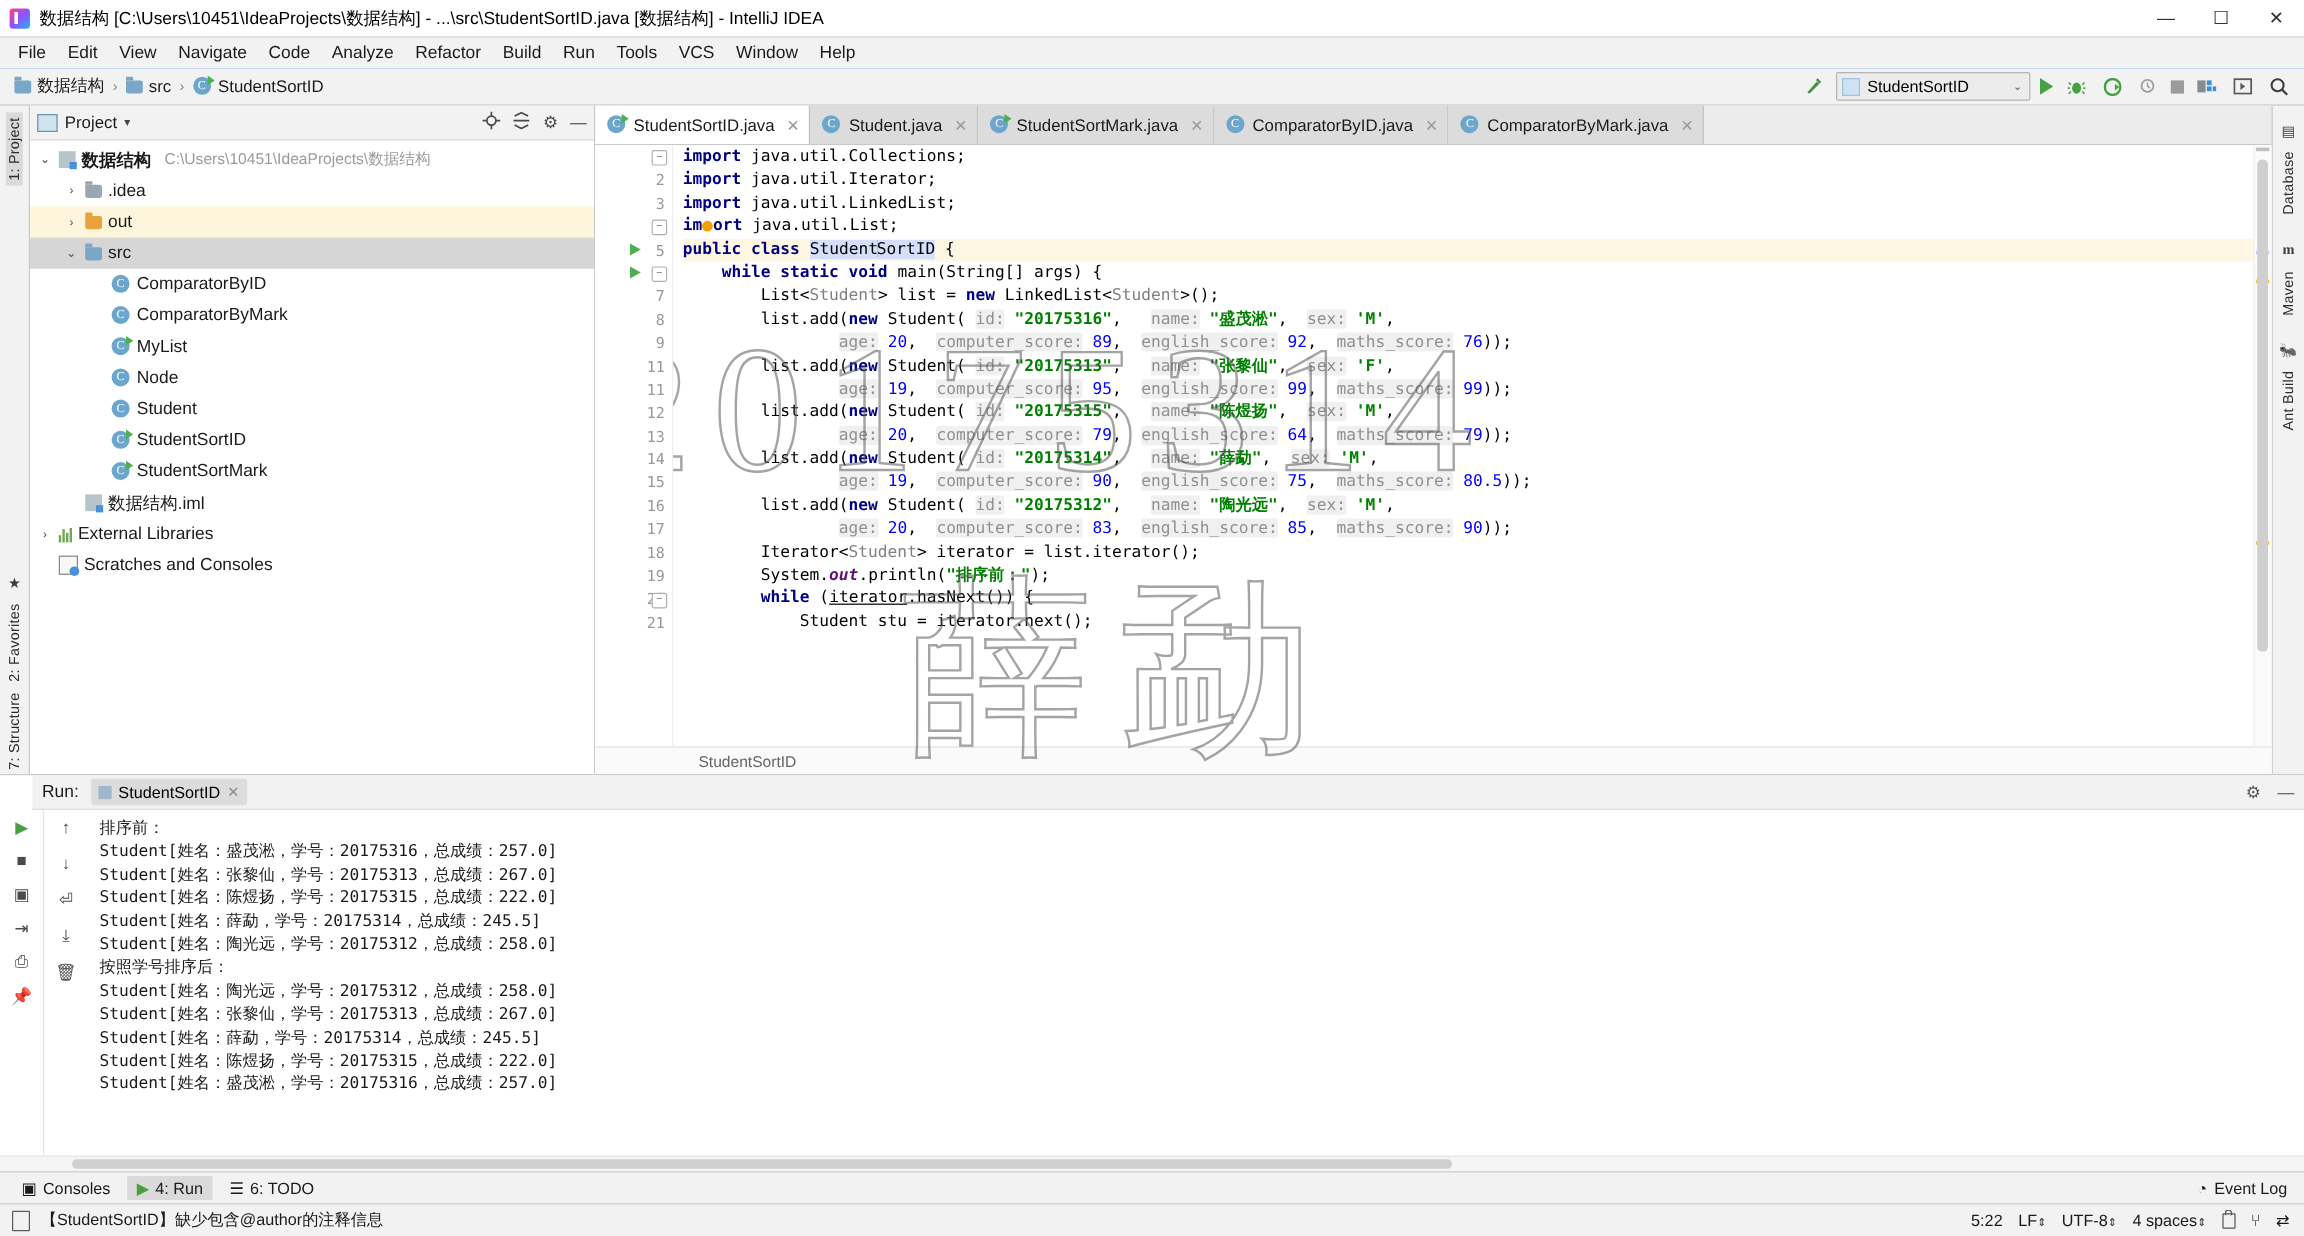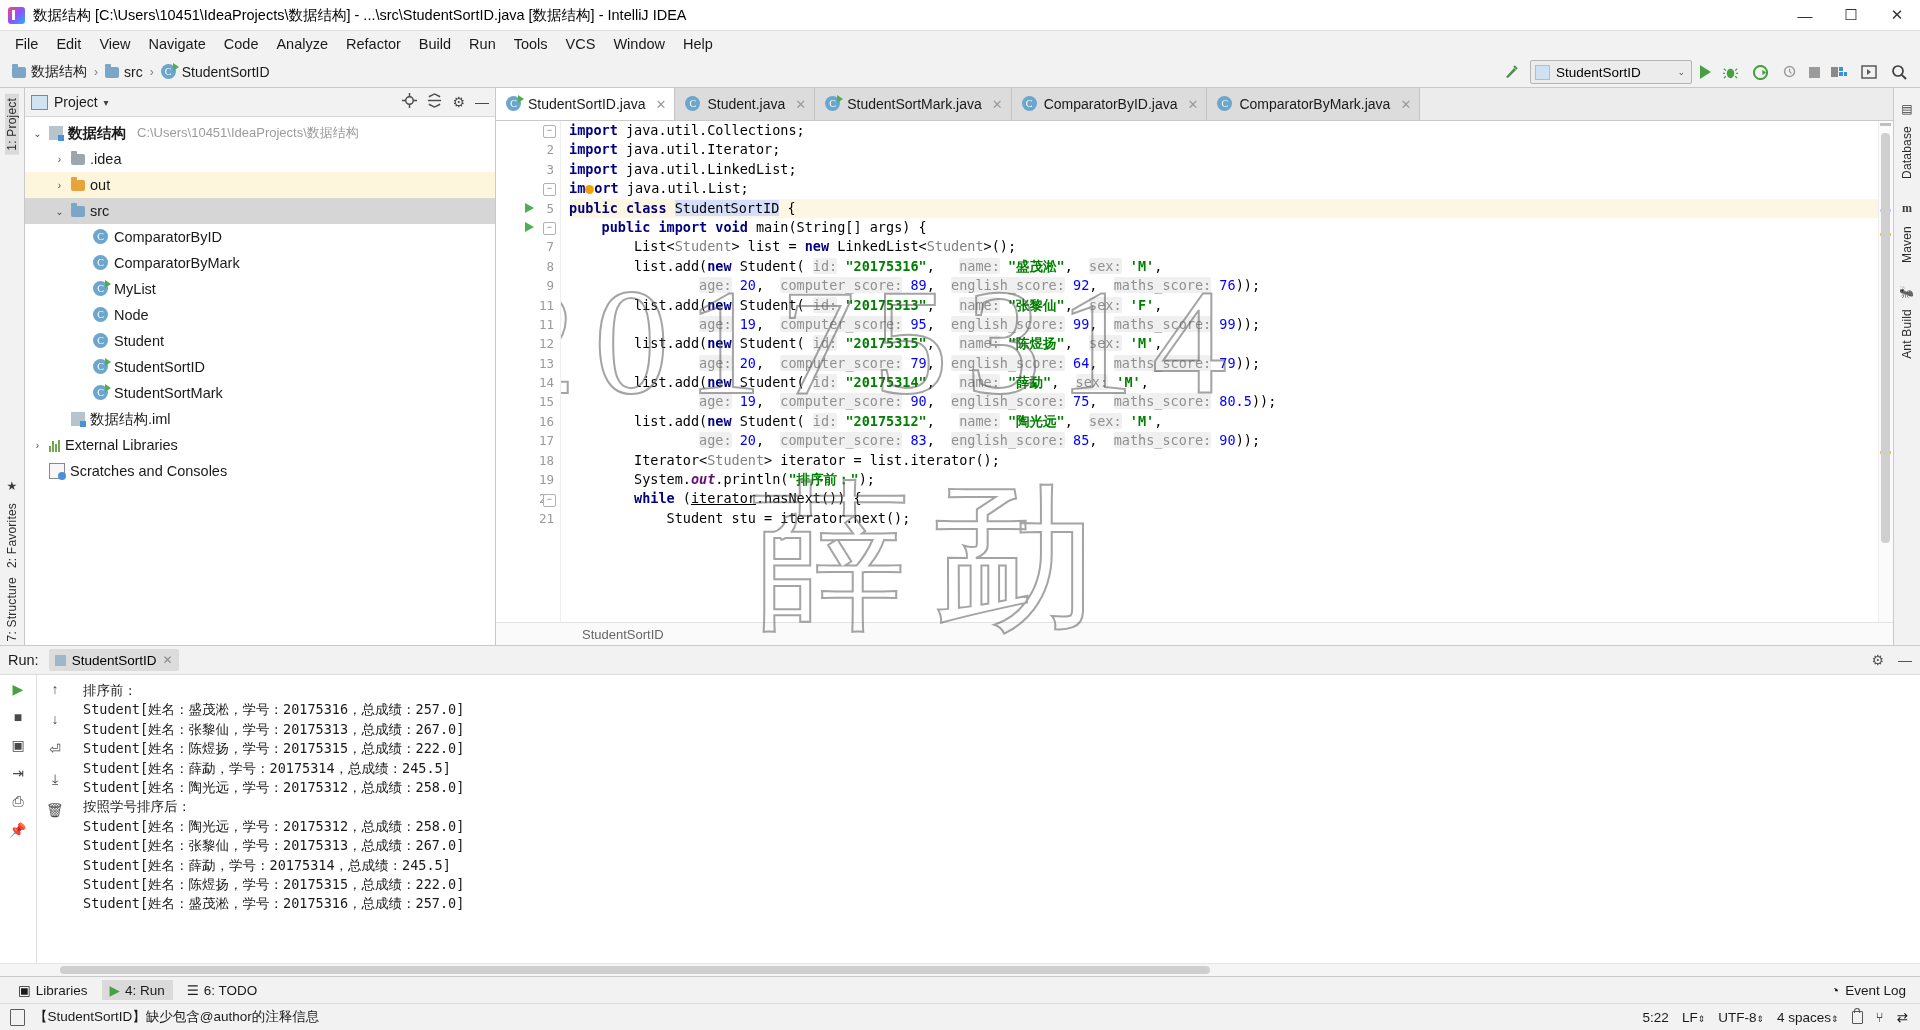--- a/index.html
+++ b/index.html
@@ -108,21 +108,21 @@
   .scroll-col{width:14px;flex:0 0 14px;background:#fbfbfb;position:relative;border-left:1px solid #eee;}
   .scroll-thumb{position:absolute;left:2px;width:9px;background:#cfcfcf;border-radius:4px;}
   .mark-stripe{position:absolute;left:1px;width:11px;height:3px;}
 
   
   .watermark{position:absolute;inset:0;pointer-events:none;z-index:5;}
   .wm-text{position:absolute;font-family:"Liberation Serif",serif;color:transparent;-webkit-text-stroke:2px rgba(90,90,90,.55);white-space:nowrap;}
 
   
   .run-panel{height:330px;flex:0 0 330px;display:flex;flex-direction:column;background:#fff;border-top:1px solid #c9c9c9;}
-  .run-head{height:28px;display:flex;align-items:center;background:#f2f2f2;gap:10px;padding:0 8px;flex:0 0 28px;border-bottom:1px solid #dcdcdc;}
+  .run-head{height:28px;display:flex;align-items:center;background:#f2f2f2;gap:10px;padding:0 8px;flex:0 0 28px;border-bottom:1px solid #dcdcdc;margin-left:27px;}
   .run-head .lbl{font-size:14.5px;color:#1a1a1a;}
   .run-tab{display:flex;align-items:center;gap:6px;background:#dcdcdc;height:22px;padding:0 6px;font-size:13.5px;border-radius:2px;}
   .run-tab .ico-sq{width:11px;height:11px;background:#9fb8c9;}
   .run-head-right{margin-left:auto;display:flex;gap:14px;color:#555;font-size:14px;align-items:center;}
   .run-body{flex:1 1 auto;display:flex;min-height:0;}
   .run-rail{width:36px;flex:0 0 36px;border-right:1px solid #e0e0e0;display:flex;flex-direction:column;align-items:center;padding-top:6px;gap:12px;background:#fff;}
   .run-rail2{width:36px;flex:0 0 36px;display:flex;flex-direction:column;align-items:center;padding-top:6px;gap:14px;background:#fff;}
   .run-rail .ri,.run-rail2 .ri{color:#4a4a4a;font-size:14px;}
   .console{flex:1 1 auto;overflow:hidden;padding:6px 0 0 10px;position:relative;min-width:0;}
   .cout{font-family:"DejaVu Sans Mono",monospace;font-size:13.5px;line-height:19.4px;color:#1a1a1a;white-space:pre;}
@@ -448,21 +448,21 @@
             <div class="fold" style="top: 101px;">−</div>
             <div class="fold" style="top: 372.6px;">−</div>
           </div>
 
         <div class="code">
           <div class="cline"><span class="kw">import</span> java.util.Collections;</div>
           <div class="cline"><span class="kw">import</span> java.util.Iterator;</div>
           <div class="cline"><span class="kw">import</span> java.util.LinkedList;</div>
           <div class="cline"><span class="kw">im</span><span class="err-dot"></span><span class="kw">ort</span> java.util.List;</div>
           <div class="cline hl"><span class="kw">public class</span> <span class="sel-tok">Student</span><span class="caret-bar"></span><span class="sel-tok">SortID</span> {</div>
-          <div class="cline">    <span class="kw">public import void</span> main(String[] args) {</div>
+          <div class="cline">    <span class="kw">while static void</span> main(String[] args) {</div>
           <div class="cline">        List&lt;<span class="typ">Student</span>&gt; list = <span class="kw">new</span> LinkedList&lt;<span class="typ">Student</span>&gt;();</div>
           <div class="cline">        list.add(<span class="kw">new</span> Student( <span class="hint">id:</span> <span class="str">"20175316"</span>,   <span class="hint">name:</span> <span class="str">"盛茂淞"</span>,  <span class="hint">sex:</span> <span class="str">'M'</span>,</div>
           <div class="cline">                <span class="hint">age:</span> <span class="num">20</span>,  <span class="hint">computer_score:</span> <span class="num">89</span>,  <span class="hint">english_score:</span> <span class="num">92</span>,  <span class="hint">maths_score:</span> <span class="num">76</span>));</div>
           <div class="cline">        list.add(<span class="kw">new</span> Student( <span class="hint">id:</span> <span class="str">"20175313"</span>,   <span class="hint">name:</span> <span class="str">"张黎仙"</span>,  <span class="hint">sex:</span> <span class="str">'F'</span>,</div>
           <div class="cline">                <span class="hint">age:</span> <span class="num">19</span>,  <span class="hint">computer_score:</span> <span class="num">95</span>,  <span class="hint">english_score:</span> <span class="num">99</span>,  <span class="hint">maths_score:</span> <span class="num">99</span>));</div>
           <div class="cline">        list.add(<span class="kw">new</span> Student( <span class="hint">id:</span> <span class="str">"20175315"</span>,   <span class="hint">name:</span> <span class="str">"陈煜扬"</span>,  <span class="hint">sex:</span> <span class="str">'M'</span>,</div>
           <div class="cline">                <span class="hint">age:</span> <span class="num">20</span>,  <span class="hint">computer_score:</span> <span class="num">79</span>,  <span class="hint">english_score:</span> <span class="num">64</span>,  <span class="hint">maths_score:</span> <span class="num">79</span>));</div>
           <div class="cline">        list.add(<span class="kw">new</span> Student( <span class="hint">id:</span> <span class="str">"20175314"</span>,   <span class="hint">name:</span> <span class="str">"薛勐"</span>,  <span class="hint">sex:</span> <span class="str">'M'</span>,</div>
           <div class="cline">                <span class="hint">age:</span> <span class="num">19</span>,  <span class="hint">computer_score:</span> <span class="num">90</span>,  <span class="hint">english_score:</span> <span class="num">75</span>,  <span class="hint">maths_score:</span> <span class="num">80.5</span>));</div>
           <div class="cline">        list.add(<span class="kw">new</span> Student( <span class="hint">id:</span> <span class="str">"20175312"</span>,   <span class="hint">name:</span> <span class="str">"陶光远"</span>,  <span class="hint">sex:</span> <span class="str">'M'</span>,</div>
@@ -548,21 +548,21 @@
         </div>
     </div>
     <div class="hscroll">
       <div class="hthumb"></div>
     </div>
   </div>
 
   <div class="toolwin-bar">
     <div class="twb-item">
       <span>▣</span>
-      <span>Libraries</span>
+      <span>Consoles</span>
     </div>
     <div class="twb-item sel">
       <span style="color:#47a143">▶</span>
       <span>4: Run</span>
     </div>
     <div class="twb-item">
       <span>☰</span>
       <span>6: TODO</span>
     </div>
     <div class="twb-right">

